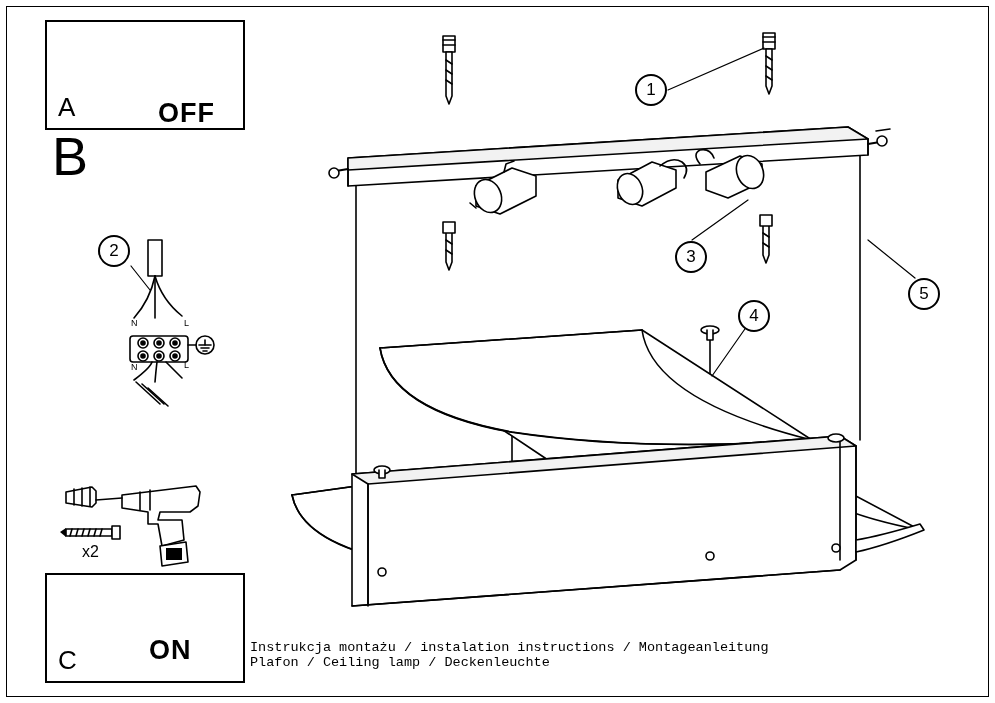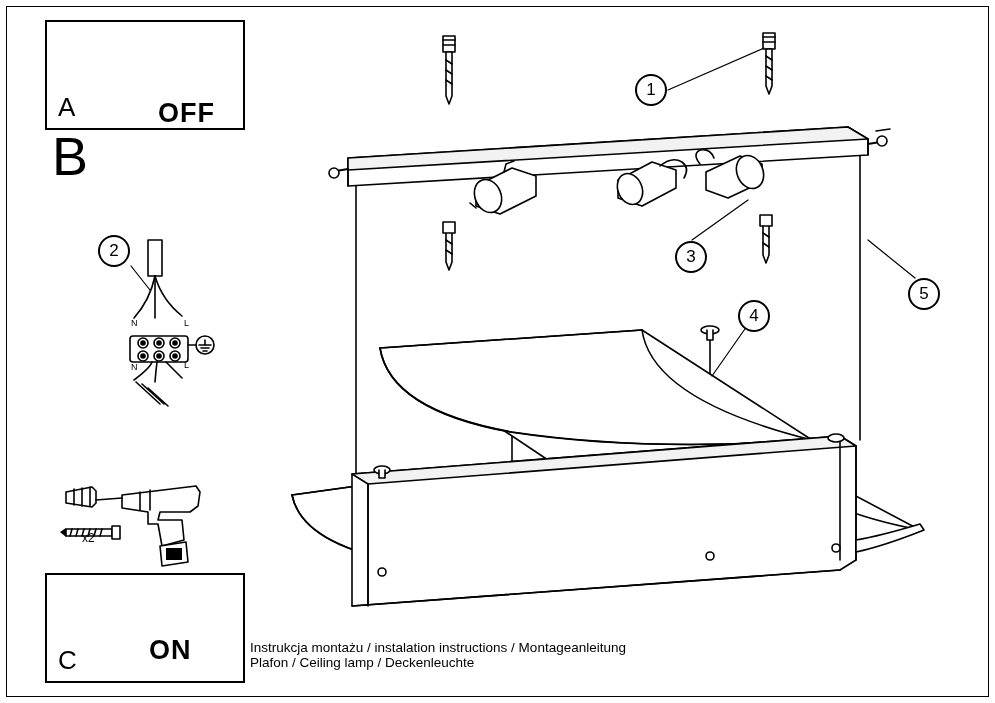--- a/index.html
+++ b/index.html
@@ -71,29 +71,30 @@
   #callout-3 { left: 675px; top: 241px; }
   #callout-4 { left: 738px; top: 300px; }
   #callout-5 { left: 908px; top: 278px; }
 
   .caption {
     position: absolute;
     left: 250px;
     font-size: 13.5px;
     color: #000;
     white-space: nowrap;
+    font-family: Liberation Mono, monospace;
   }
   #caption-1 { top: 640px; }
   #caption-2 { top: 655px; }
 
   .x2 {
     position: absolute;
     left: 82px;
-    top: 531px;
-    font-size: 12px;
+    top: 543px;
+    font-size: 16px;
   }
   .wire-label {
     position: absolute;
     font-size: 9px;
     font-family: "Liberation Sans", sans-serif;
   }
   svg { display: block; }
   .art {
     position: absolute;
     left: 0; top: 0;

